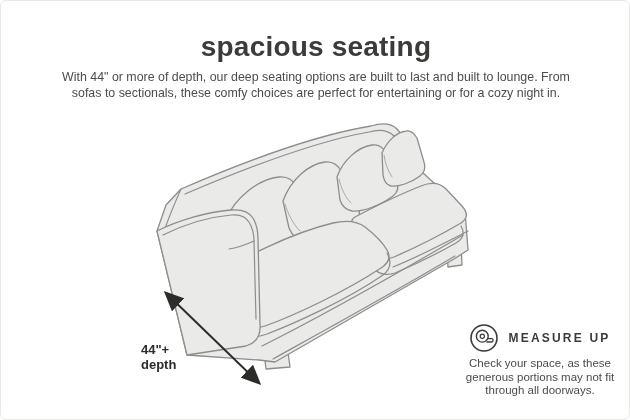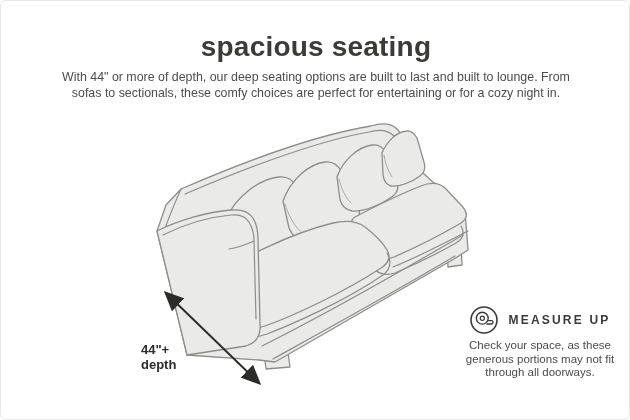--- a/index.html
+++ b/index.html
@@ -16,21 +16,21 @@
   .intro{
     position:absolute;top:68px;left:45px;width:540px;margin:0;
     text-align:center;font-size:12.4px;line-height:16px;color:#4c4c49;
   }
   .sofa-svg{position:absolute;left:140px;top:118px;width:340px;height:285px;}
   .arrow-svg{position:absolute;left:150px;top:280px;width:120px;height:112px;}
   .dim-label{
     position:absolute;left:140px;top:341px;width:66px;
     font-size:13px;font-weight:bold;color:#2c2c2a;text-align:left;
   }
-  .measure{position:absolute;left:448px;top:304px;width:182px;}
+  .measure{position:absolute;left:448px;top:322px;width:182px;}
   .measure-row{
     display:flex;align-items:center;justify-content:center;gap:9px;height:30px;
   }
   .measure-heading{
     font-size:12px;font-weight:bold;letter-spacing:2.2px;color:#3a3a38;
     white-space:nowrap;
   }
   .measure-note{
     margin:4px 0 16px 0;text-align:center;
     font-size:11.5px;line-height:13.5px;color:#4b4b49;

